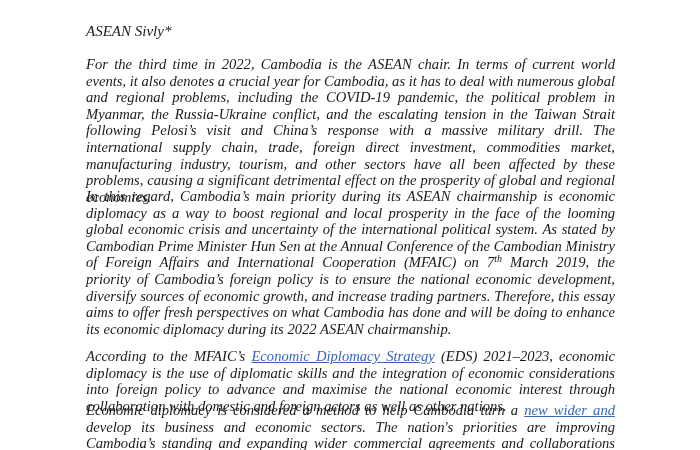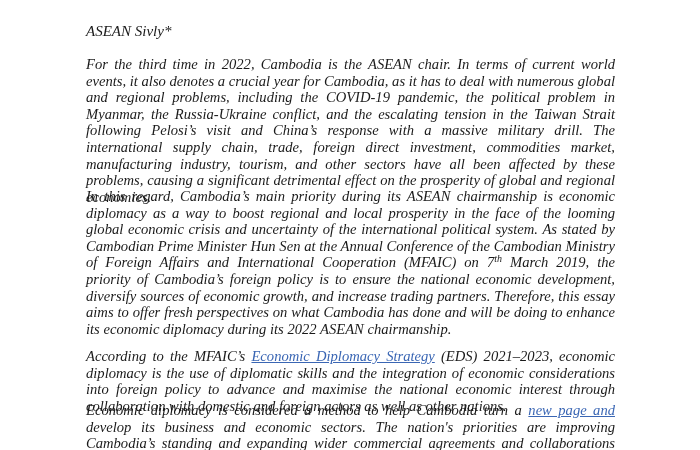--- a/index.html
+++ b/index.html
@@ -36,13 +36,13 @@
 <div class="title-clip">&nbsp;</div>
 
 <div class="author">ASEAN Sivly*</div>
 
 <p class="para" id="p1">For the third time in 2022, Cambodia is the ASEAN chair. In terms of current world events, it also denotes a crucial year for Cambodia, as it has to deal with numerous global and regional problems, including the COVID-19 pandemic, the political problem in Myanmar, the Russia-Ukraine conflict, and the escalating tension in the Taiwan Strait following Pelosi’s visit and China’s response with a massive military drill. The international supply chain, trade, foreign direct investment, commodities market, manufacturing industry, tourism, and other sectors have all been affected by these problems, causing a significant detrimental effect on the prosperity of global and regional economies.</p>
 
 <p class="para" id="p2"><span>In this regard, Cambodia’s main priority during its ASEAN chairmanship is economic diplomacy as a way to boost regional and local prosperity in the face of the looming global economic crisis and uncertainty of the international political system. As stated by Cambodian Prime Minister Hun Sen at the Annual Conference of the Cambodian Ministry of Foreign Affairs and International Cooperation (MFAIC) on 7</span><sup>th</sup><span> March 2019, the priority of Cambodia’s foreign policy is to ensure the national economic development, diversify sources of economic growth, and increase trading partners. Therefore, this essay aims to offer fresh perspectives on what Cambodia has done and will be doing to enhance its economic diplomacy during its 2022 ASEAN chairmanship.</span></p>
 
 <p class="para" id="p3"><span>According to the MFAIC’s </span><a class="link" href="#">Economic Diplomacy Strategy</a><span> (EDS) 2021–2023, economic diplomacy is the use of diplomatic skills and the integration of economic considerations into foreign policy to advance and maximise the national economic interest through collaboration with domestic and foreign actors as well as other nations.</span></p>
 
-<p class="para" id="p4"><span>Economic diplomacy is considered a method to help Cambodia turn a </span><a class="link" href="#">new page and </a><span>develop its business and economic sectors. The nation's priorities are improving Cambodia’s standing and expanding wider commercial agreements and collaborations with other countries.</span></p>
+<p class="para" id="p4"><span>Economic diplomacy is considered a method to help Cambodia turn a </span><a class="link" href="#">new wider and </a><span>develop its business and economic sectors. The nation's priorities are improving Cambodia’s standing and expanding wider commercial agreements and collaborations with other countries.</span></p>
 
 </body></html>

